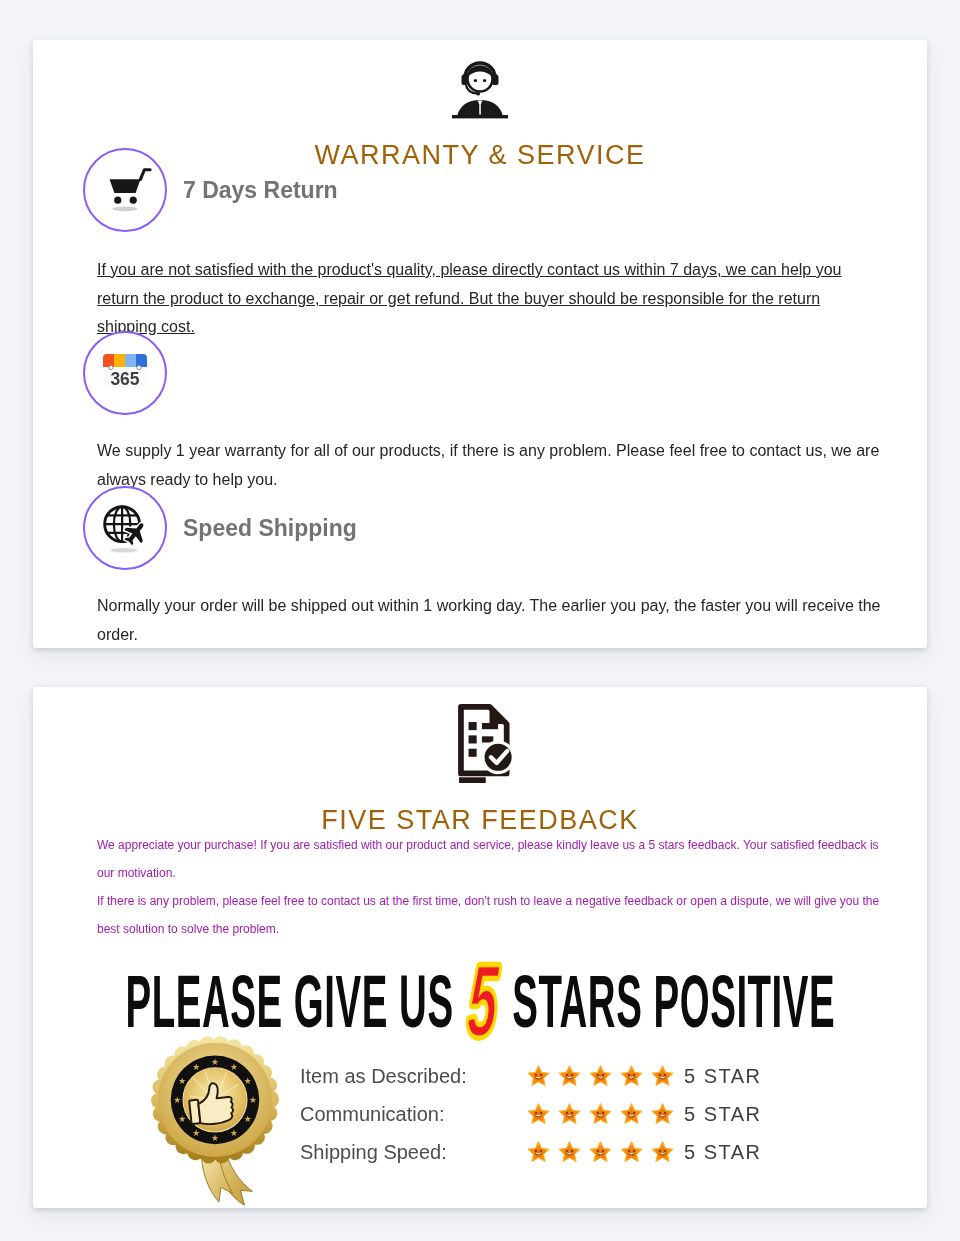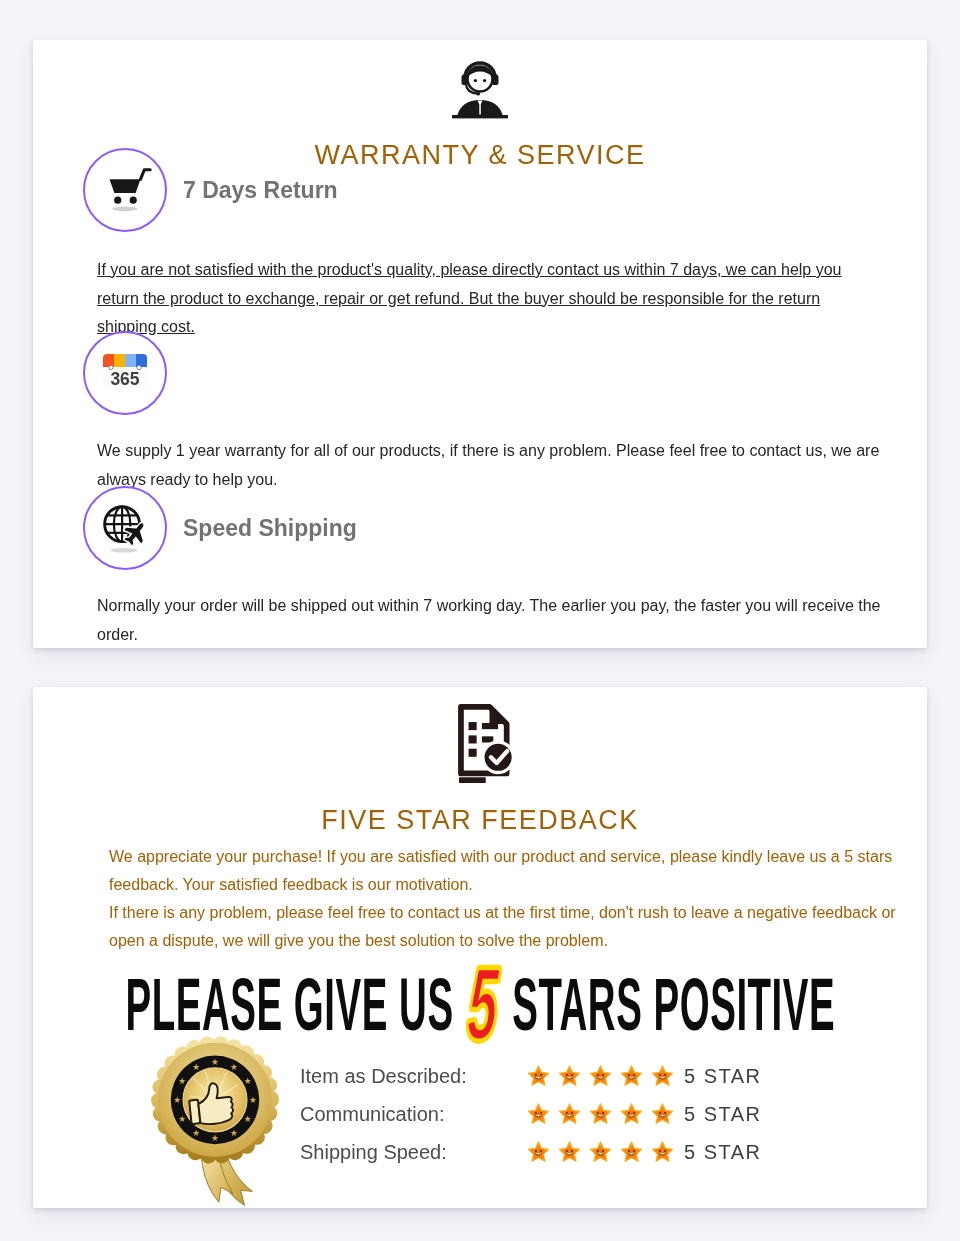--- a/index.html
+++ b/index.html
@@ -39,29 +39,29 @@
   }
   .sec-body{
     position:absolute;left:64px;width:786px;
     font-size:16px;line-height:28.5px;color:#262626;
   }
   .c1{top:108px;} .h1r{top:108px;} .b1{top:200px;text-decoration:underline;}
   .c2{top:291px;} .h2r{top:291px;} .b2{top:381px;}
   .c3{top:446px;} .h3r{top:446px;} .b3{top:536px;}
 
   .fb-par{
-    position:absolute;left:64px;width:800px;margin:12px;
-    font-size:16px;line-height:28px;color:#a16207;
+    position:absolute;left:64px;width:800px;margin:0;
+    font-size:12px;line-height:28px;color:#a21caf;
   }
   #fb-p1{top:144px;}
   #fb-p2{top:200px;}
 
   .banner{
-    position:absolute;left:0;right:0;top:272px;height:104px;
-    display:flex;align-items:flex-end;justify-content:center;
+    position:absolute;left:0;right:0;top:256px;height:104px;
+    display:flex;align-items:flex-start;justify-content:center;
   }
   .banner-inner{
     display:flex;align-items:center;gap:18px;
     transform:scaleX(.52);transform-origin:center;white-space:nowrap;
   }
   .banner-black{
     font-size:74px;font-weight:700;color:#0c0c0c;letter-spacing:1px;
   }
   .banner-five{
     font-size:102px;font-weight:900;font-style:italic;color:#ed1c24;
@@ -186,21 +186,21 @@
         <line x1="-18" y1="0" x2="18" y2="0" stroke="#141414" stroke-width="2.3"></line>
         <line x1="-15.6" y1="9" x2="15.6" y2="9" stroke="#141414" stroke-width="2.3"></line>
         <line x1="0" y1="-18" x2="0" y2="18" stroke="#141414" stroke-width="2.3"></line>
       </g>
       <g transform="translate(43,37) rotate(38)" style="paint-order:stroke">
         <path d="M0,-12 C1.8,-12 2.2,-9.5 2.2,-7.5 L2.2,-4 11,2 11,5 2.2,2.6 2.2,8 5,10.5 5,12.5 0,11.2 -5,12.5 -5,10.5 -2.2,8 -2.2,2.6 -11,5 -11,2 -2.2,-4 -2.2,-7.5 C-2.2,-9.5 -1.8,-12 0,-12 Z" fill="#141414" stroke="#ffffff" stroke-width="3" stroke-linejoin="round"></path>
       </g>
     </svg>
   </div>
   <div class="sec-head h3r">Speed Shipping</div>
-  <p class="sec-body b3">Normally your order will be shipped out within 7 working day. The earlier you pay, the faster you will receive the order.</p>
+  <p class="sec-body b3">Normally your order will be shipped out within 1 working day. The earlier you pay, the faster you will receive the order.</p>
 
 </section>
 
 <section class="card" id="feedback-card">
 
   <div class="hero-icon">
     <svg width="80" height="88" viewBox="0 0 84 92">
       <path d="M22,8 H52 L70,26 V78 H22 Z" fill="#ffffff" stroke="#231815" stroke-width="6" stroke-linejoin="round"></path>
       <path d="M52,8 L70,26 H52 Z" fill="#231815"></path>
       <rect x="30" y="24" width="8.5" height="8.5" fill="#231815"></rect>

